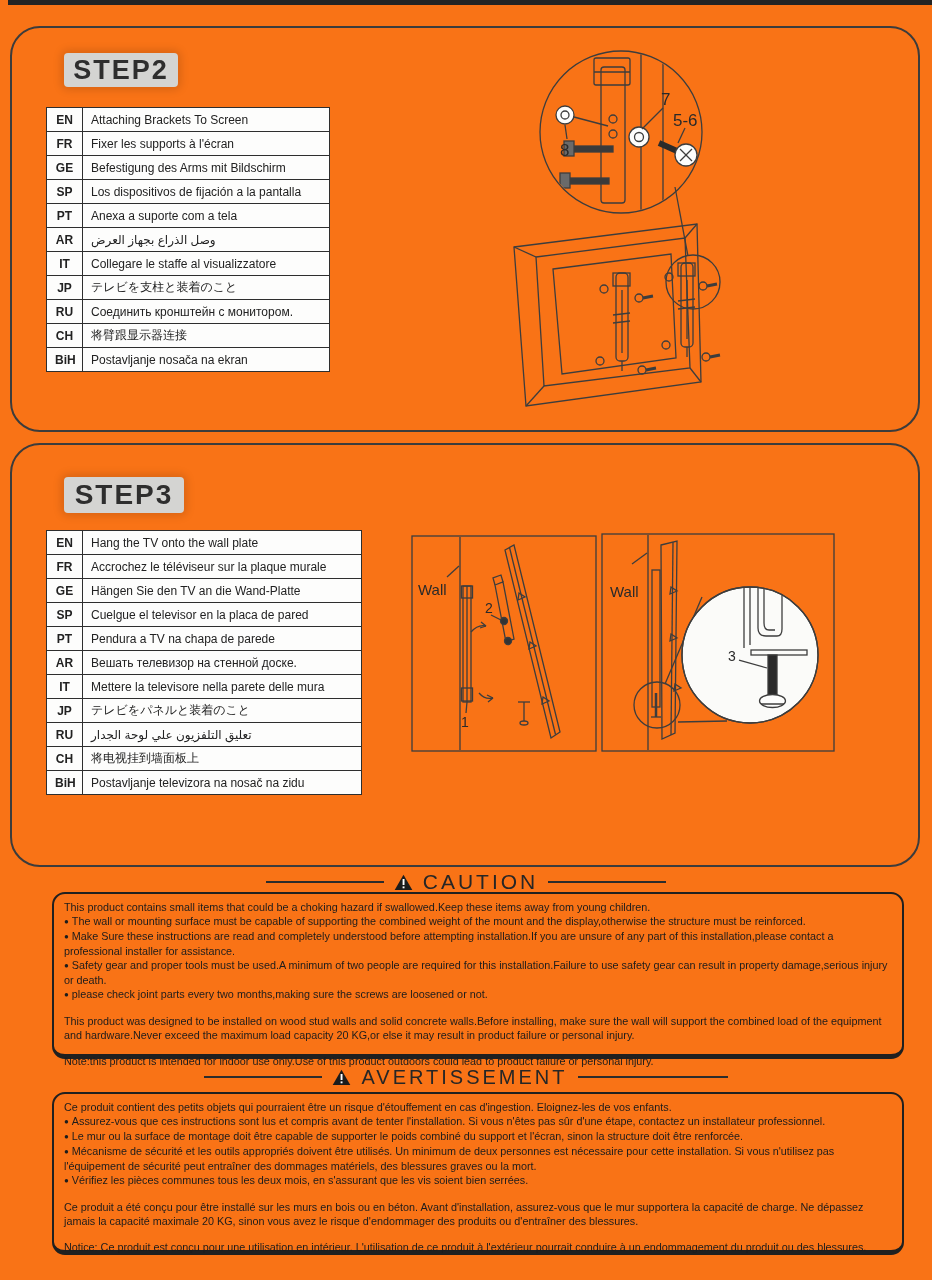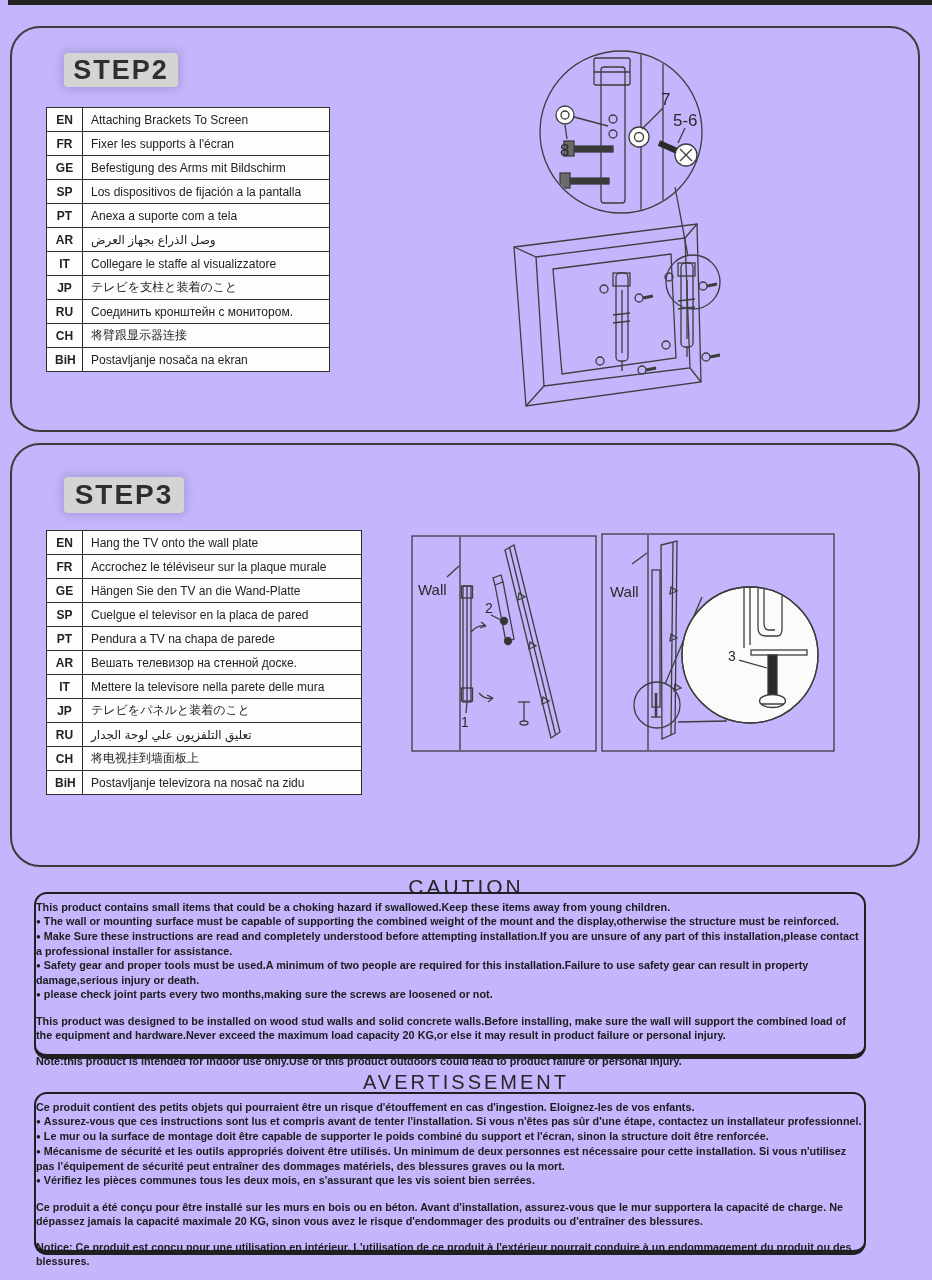--- a/index.html
+++ b/index.html
@@ -1,18 +1,18 @@
 <!DOCTYPE html>
 <html><head>
 <meta charset="utf-8">
 <style>
   html,body{margin:0;padding:0;background:#e9e9e7;}
   .page{
     position:relative;width:932px;height:1280px;margin:0 auto;
-    background:#c4b5fd;overflow:hidden;
+    background:#f97316;overflow:hidden;
     font-family:"Liberation Sans","DejaVu Sans",sans-serif;color:#1f1f1f;
   }
   .scan-strip{position:absolute;left:8px;top:0;width:924px;height:5px;background:#242424;}
   .panel{
     position:absolute;left:10px;width:906px;
     border:2px solid #3c3c3c;border-radius:30px;background:transparent;
   }
   .panel.p1{top:26px;height:402px;}
   .panel.p2{top:443px;height:420px;}
   .badge{
@@ -31,30 +31,30 @@
     border:1.5px solid #2e2e2e;height:23px;font-size:12px;color:#222;
     padding:0 8px 0 8px;white-space:nowrap;overflow:hidden;
   }
   table.lang td.code{
     width:30px;text-align:center;font-weight:bold;font-size:12px;padding:0 8px;
   }
   .diag{position:absolute;}
   .diag text{font-family:"Liberation Sans","DejaVu Sans",sans-serif;fill:#2a2a2a;}
   .warn-header{
     position:absolute;left:0;width:932px;height:26px;
-    display:flex;align-items:center;justify-content:center;gap:10px;flex-direction:column;
+    display:flex;align-items:center;justify-content:center;gap:10px;
   }
   .warn-header .rule{height:2.5px;background:#2c2c2c;}
   .warn-header .rl{width:118px;}
   .warn-header .rr{width:118px;}
   .warn-title{font-size:21px;letter-spacing:3px;color:#262626;}
   .warn-box{
-    position:absolute;left:34px;width:828px;
+    position:absolute;left:52px;width:828px;
     border:2px solid #202020;border-bottom-width:5px;border-radius:13px;
-    padding:6px 0 0;background:transparent;font-weight:bold;
+    padding:6px 10px 0;background:transparent;
   }
   .warn-box.c{top:892px;height:154px;}
   .warn-box.a{top:1092px;height:150px;}
   .warn-box p{margin:0;font-size:10.8px;line-height:14px;color:#1c1c1c;}
   .warn-box p.gap{margin-top:12px;}
   .warn-box .dot{font-size:8px;vertical-align:1px;margin-right:3px;}
   .hdr-c{top:869px;}
   .hdr-a{top:1064px;}
   .tri{display:inline-block;}
 </style>

